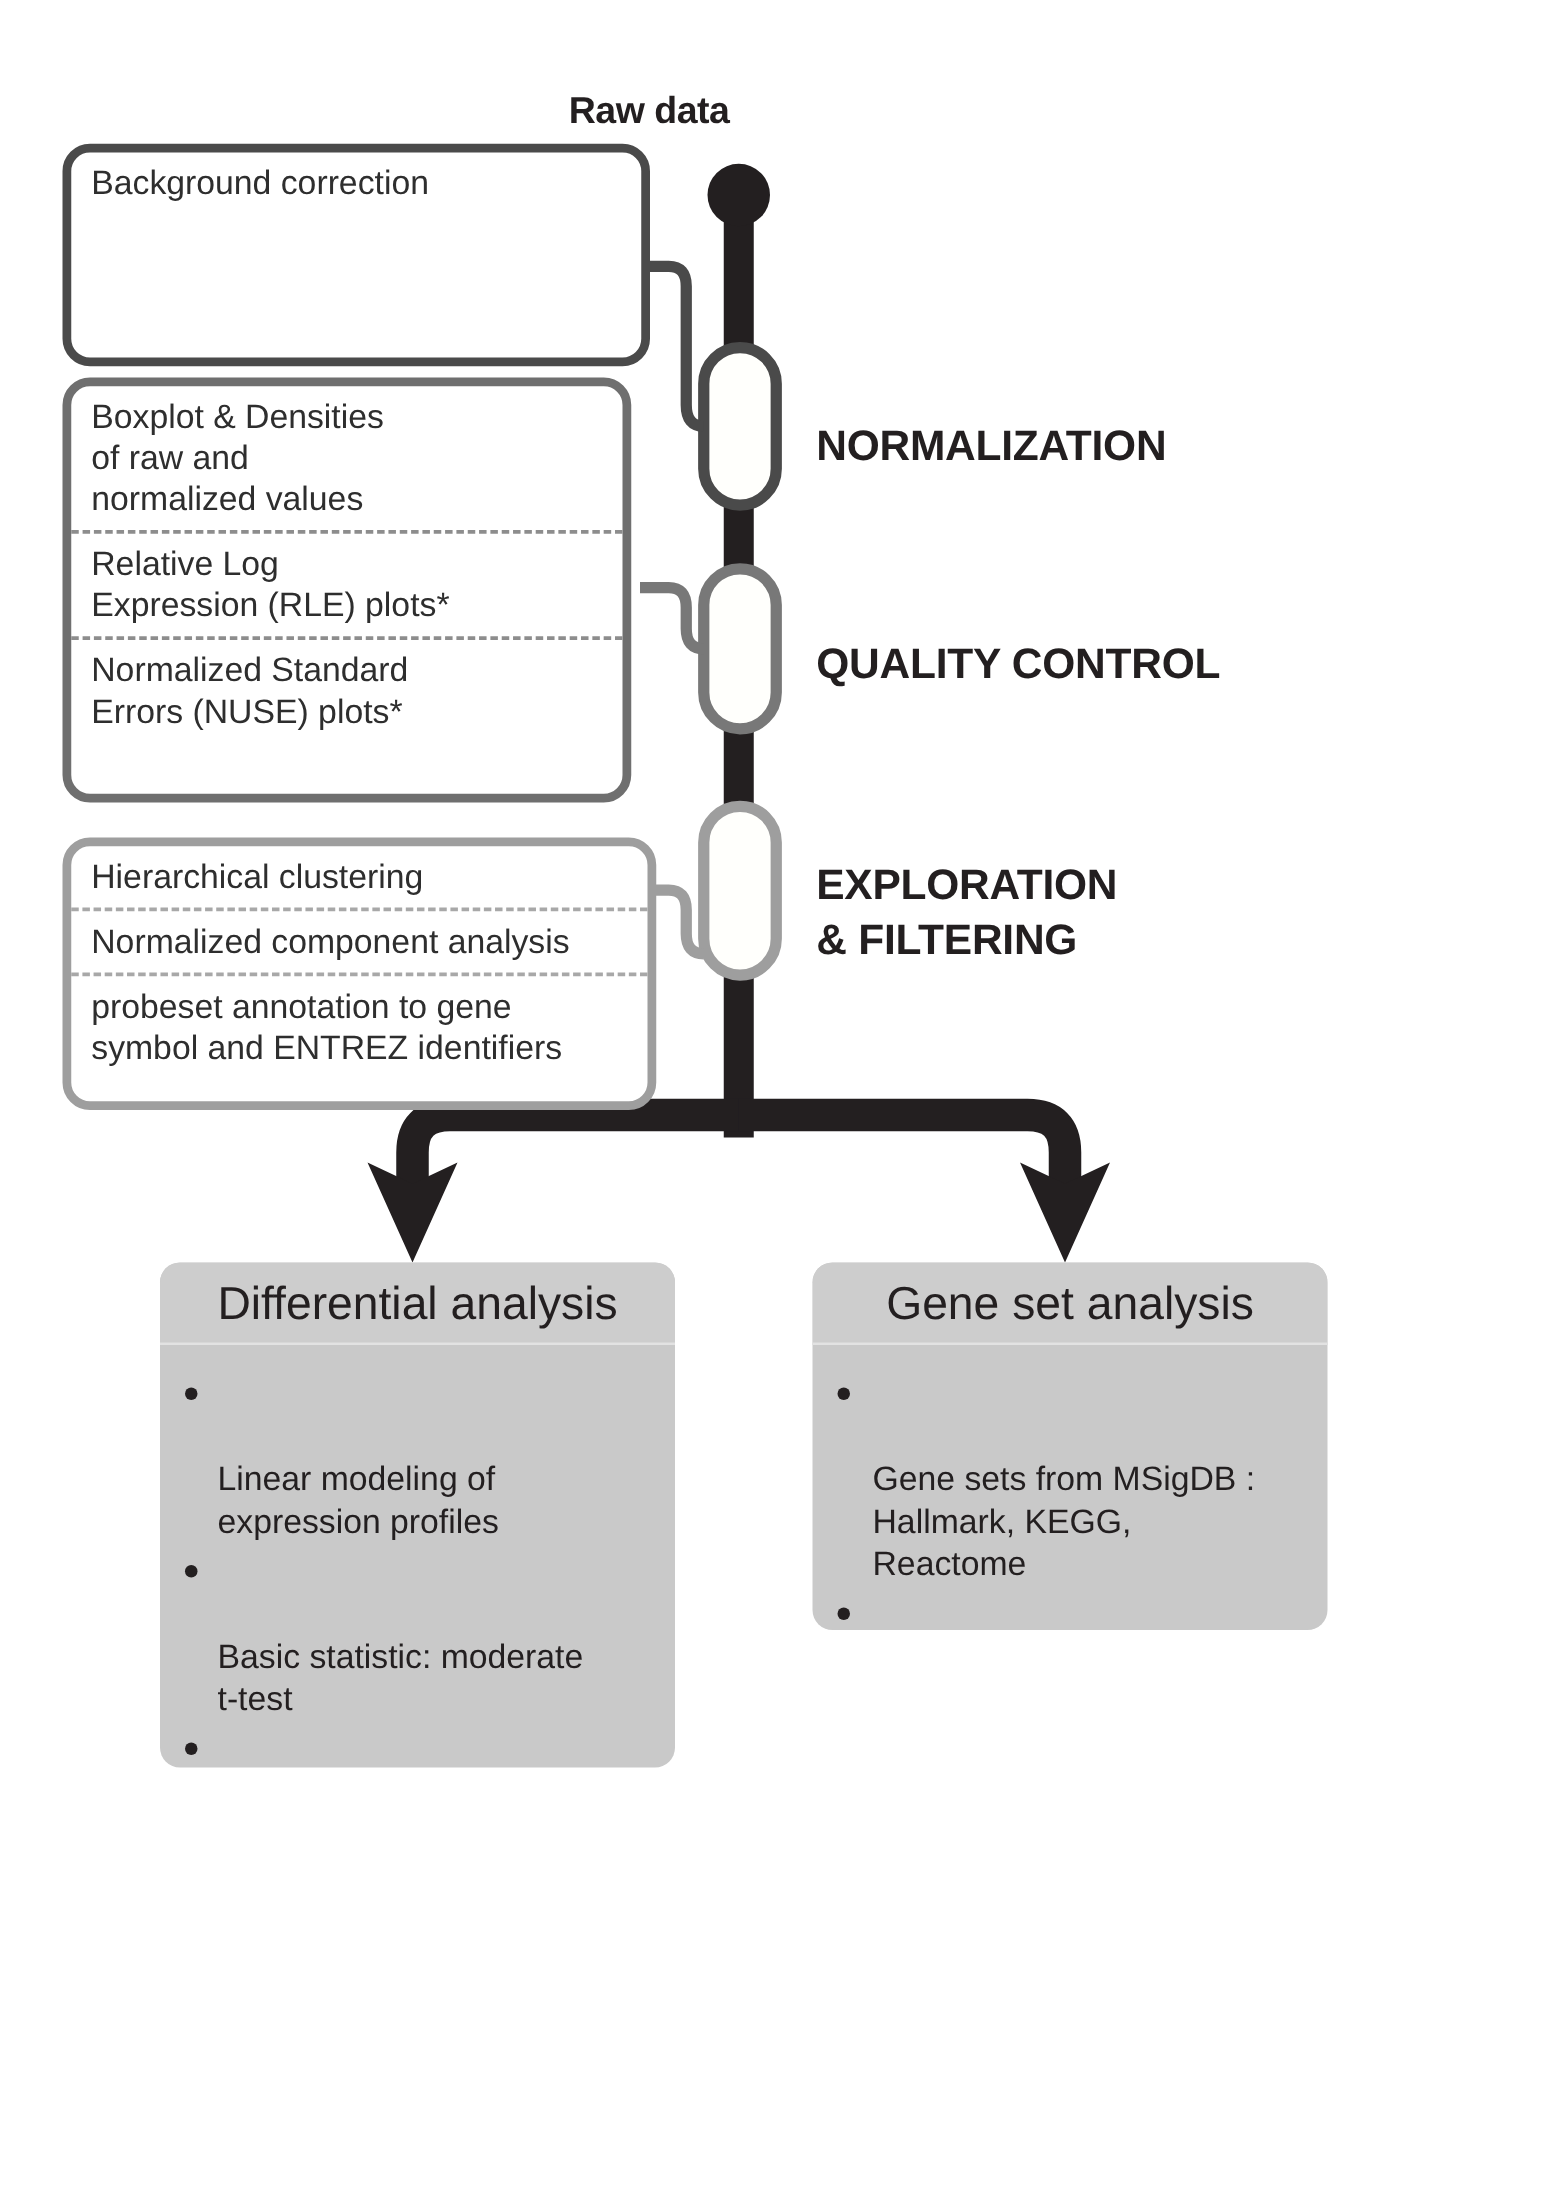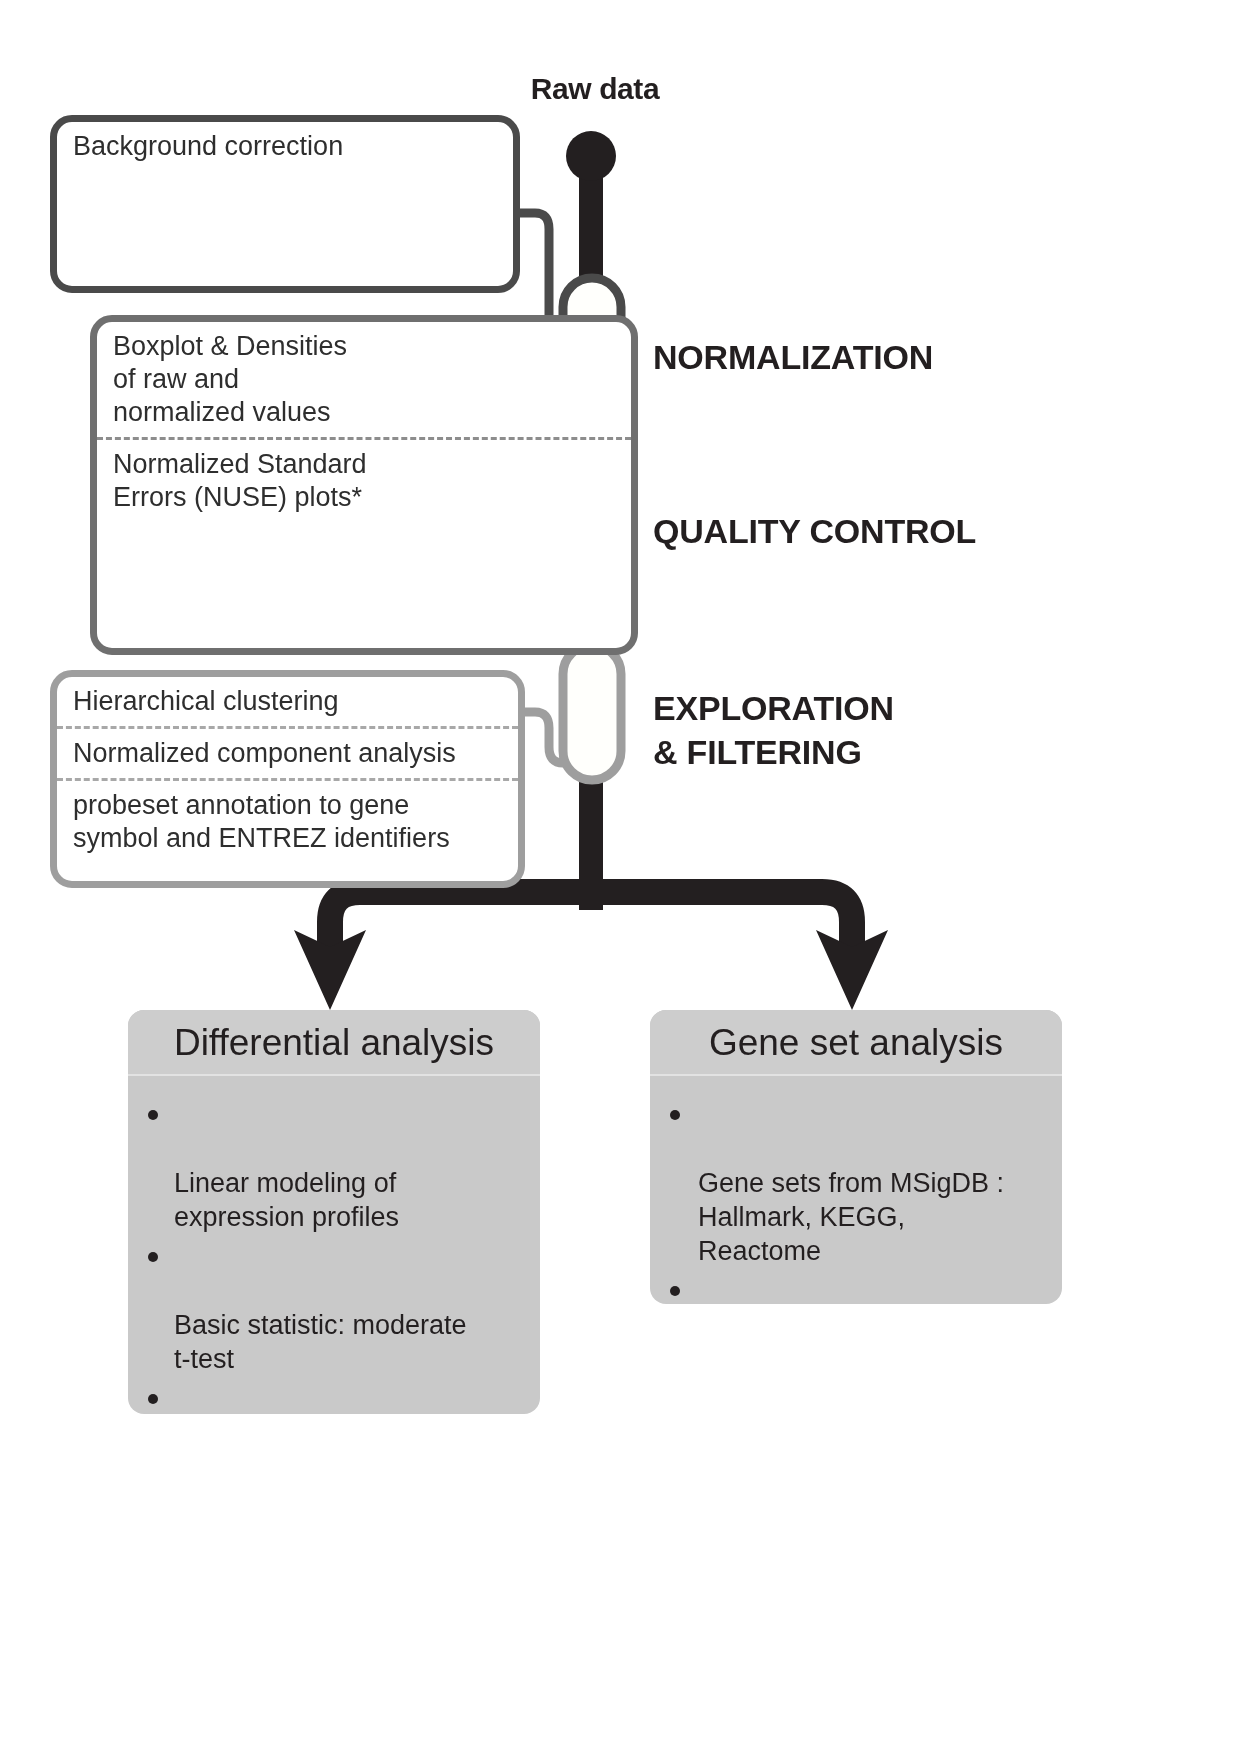--- a/index.html
+++ b/index.html
@@ -12,21 +12,21 @@
     overflow:hidden;
   }
   #canvas{position:absolute;left:0;top:0;width:1240px;height:1753px;}
 
   
   #spine{position:absolute;left:0;top:0;width:1240px;height:1753px;z-index:1;}
 
   
   .raw-title{
     position:absolute;left:455px;top:72px;width:280px;
-    text-align:center;
+    text-align:left;
     font-size:30px;font-weight:bold;letter-spacing:-0.4px;
     color:#231f20;z-index:5;
   }
 
   
   .stage-box{
     position:absolute;
     background:#ffffff;
     border-style:solid;
     border-radius:22px;
@@ -43,22 +43,22 @@
   .stage-box .row + .row{
     border-top:3px dashed #9a9a9a;
   }
 
   #box-norm{
     left:50px; top:115px; width:470px; height:178px;
     border-width:7px; border-color:#4a4a4a;
   }
   #box-norm .row+.row{border-top-color:#6a6a6a;}
   #box-qc{
-    left:50px; top:315px; width:548px; height:340px;
-    border-width:7px; border-color:#6f6f6f;margin-left:40px;
+    left:50px; top:302px; width:455px; height:340px;
+    border-width:7px; border-color:#6f6f6f;
   }
   #box-qc .row+.row{border-top-color:#8d8d8d;}
   #box-expl{
     left:50px; top:670px; width:475px; height:218px;
     border-width:7px; border-color:#9e9e9e;
   }
   #box-expl .row+.row{border-top-color:#a8a8a8;}
 
   
   .stage-label{
@@ -153,20 +153,22 @@
   <div class="raw-title">Raw data</div>
 
   <div class="stage-box" id="box-norm">
     <div class="row">Background correction</div>
   </div>
 
   <div class="stage-box" id="box-qc">
     <div class="row">Boxplot &amp; Densities
 of raw and
 normalized values</div>
+    <div class="row">Relative Log
+Expression (RLE) plots*</div>
     <div class="row">Normalized Standard
 Errors (NUSE) plots*</div>
   </div>
 
   <div class="stage-box" id="box-expl">
     <div class="row">Hierarchical clustering</div>
     <div class="row">Normalized component analysis</div>
     <div class="row">probeset annotation to gene
 symbol and ENTREZ identifiers</div>
   </div>

